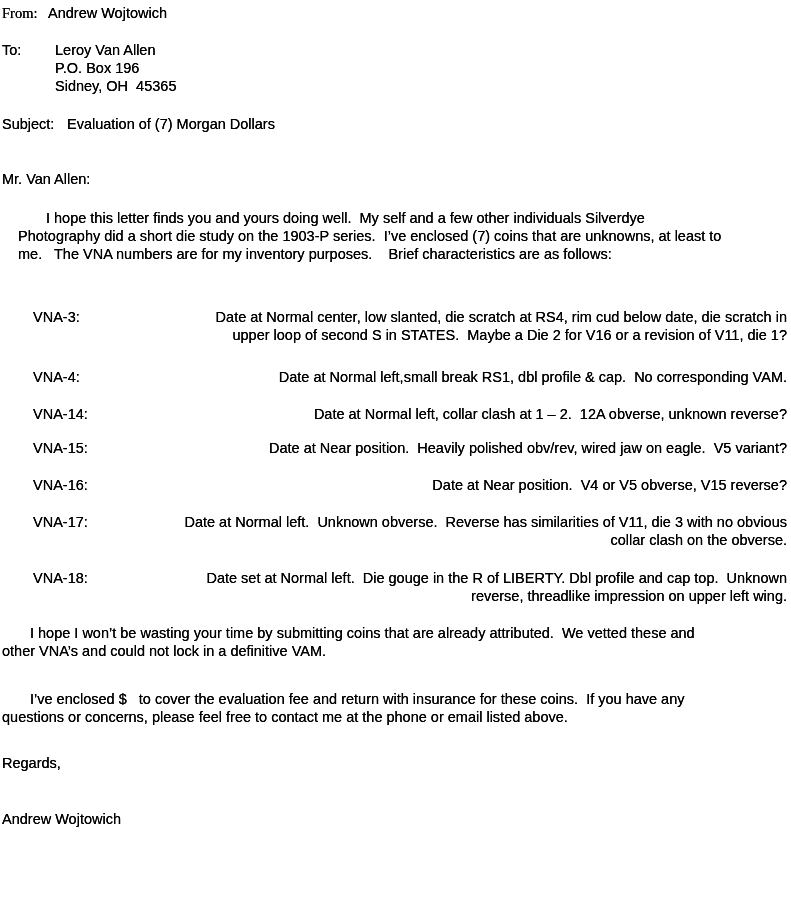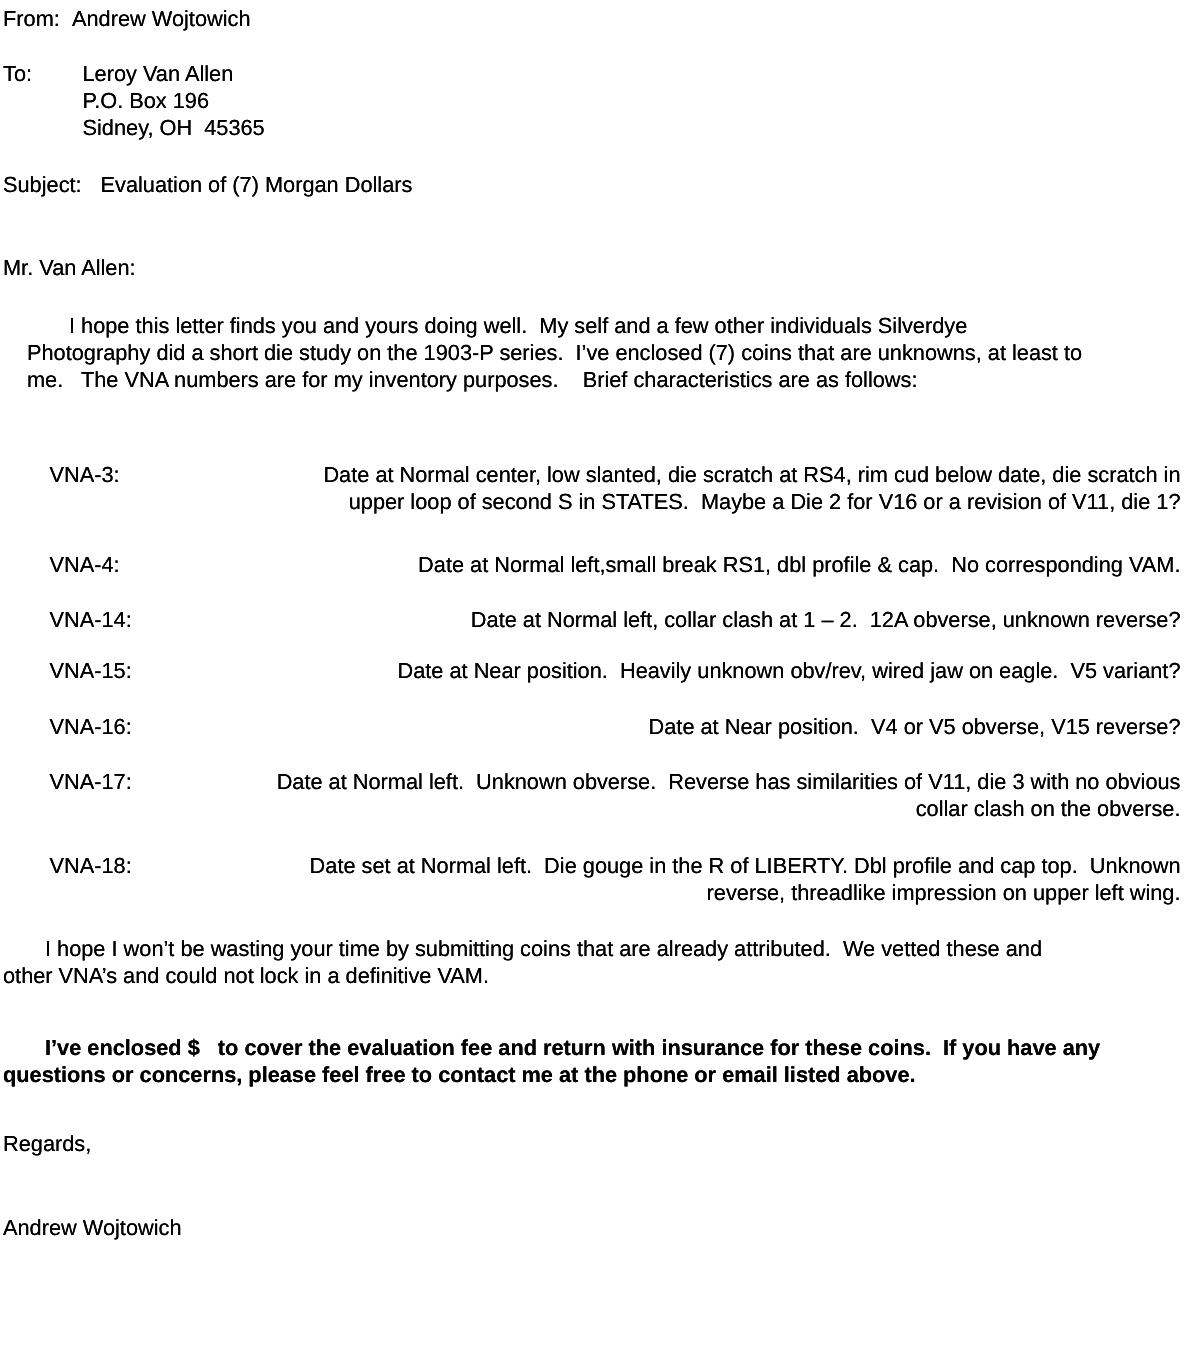--- a/index.html
+++ b/index.html
@@ -13,39 +13,39 @@
     color: #000000;
     font-family: "Liberation Sans", sans-serif;
     font-size: 14.5px;
     line-height: 18px;
     overflow: hidden;
     text-shadow: 0 0 0.4px #000;
   }
   .line, .hdr-label, .hdr-value, .vna-label { white-space: pre; }
   .hdr-line { }
   .hdr-label { display: inline-block; }
-  .w46 { width: 46px; }
+  .w46 { width: 46px; font-family: Liberation Serif, serif; }
   .w65 { width: 65px; }
   .l-date { margin-top: 18px; }
   .to-block { display: flex; align-items: flex-start; margin-top: 19px; }
   .to-label { flex: 0 0 53px; white-space: pre; }
   .l-subject { margin-top: 20px; }
   .l-salutation { margin-top: 37px; }
   .para .line:first-child { padding-left: 28px; }
   .l-para1 { margin-top: 21px; margin-left: 16px; }
   .vna-list { margin-top: 45px; }
   .vna-item { position: relative; padding-left: 61px; text-align: right; }
   .vna-item .vna-label { position: absolute; left: 31px; top: 0; }
   .vna-item .line + .line { padding-left: 7px; }
   .vna-item + .vna-item { margin-top: 19px; }
   .vna-list .vna-item:nth-child(2) { margin-top: 24px; }
   .vna-list .vna-item:nth-child(4) { margin-top: 16px; }
   .vna-list .vna-item:nth-child(7) { margin-top: 20px; }
   .l-para2 { margin-top: 19px; }
-  .l-para3 { margin-top: 30px; font-weight: bold; }
+  .l-para3 { margin-top: 30px; }
   .l-regards { margin-top: 28px; }
   .l-signature { margin-top: 38px; }
 </style>
 </head>
 <body>
 
 <div class="page">
 
   <div class="hdr-line l-from">
     <span class="hdr-label w46">From:</span><span class="hdr-value">Andrew Wojtowich</span>
@@ -86,21 +86,21 @@
       <div class="line">Date at Normal left,small break RS1, dbl profile &amp; cap.  No corresponding VAM.</div>
     </div>
 
     <div class="vna-item">
       <span class="vna-label">VNA-14:</span>
       <div class="line">Date at Normal left, collar clash at 1 – 2.  12A obverse, unknown reverse?</div>
     </div>
 
     <div class="vna-item">
       <span class="vna-label">VNA-15:</span>
-      <div class="line">Date at Near position.  Heavily unknown obv/rev, wired jaw on eagle.  V5 variant?</div>
+      <div class="line">Date at Near position.  Heavily polished obv/rev, wired jaw on eagle.  V5 variant?</div>
     </div>
 
     <div class="vna-item">
       <span class="vna-label">VNA-16:</span>
       <div class="line">Date at Near position.  V4 or V5 obverse, V15 reverse?</div>
     </div>
 
     <div class="vna-item">
       <span class="vna-label">VNA-17:</span>
       <div class="line">Date at Normal left.  Unknown obverse.  Reverse has similarities of V11, die 3 with no obvious</div>

